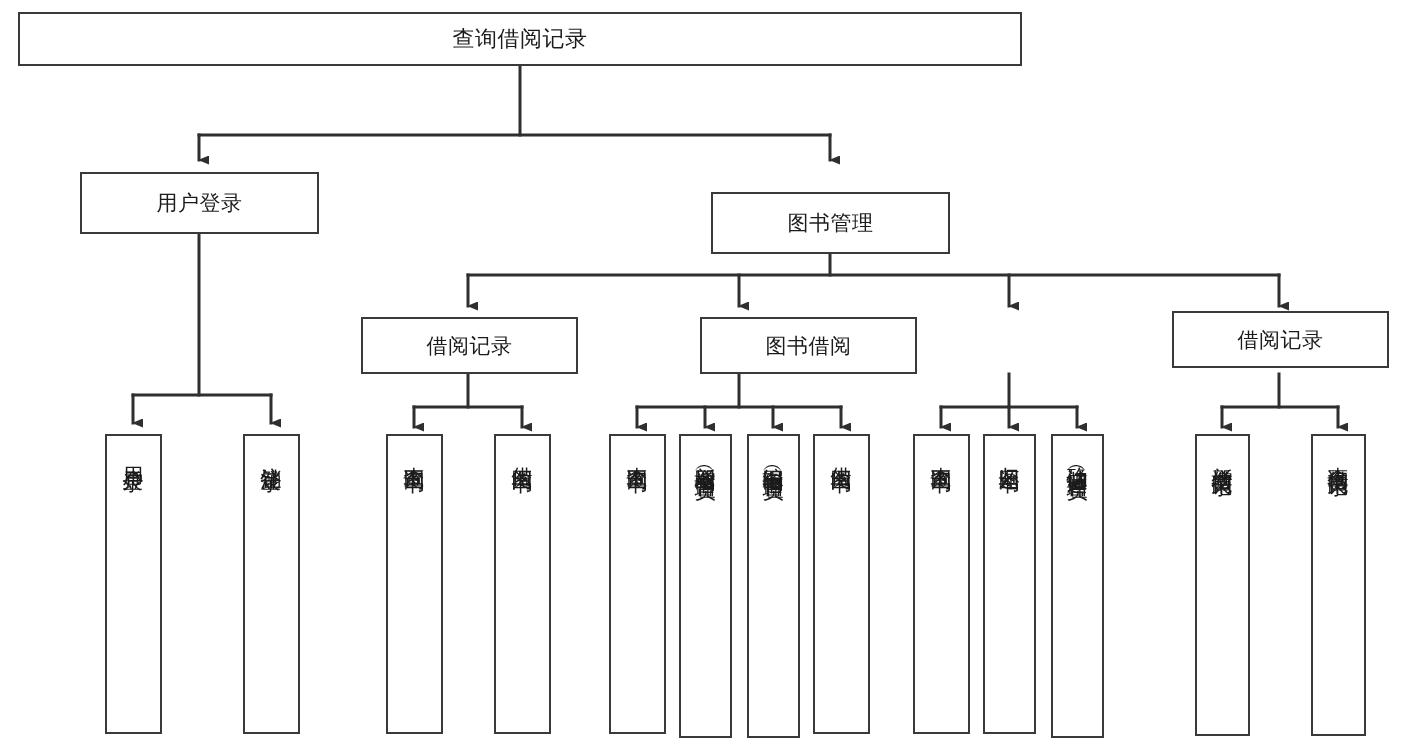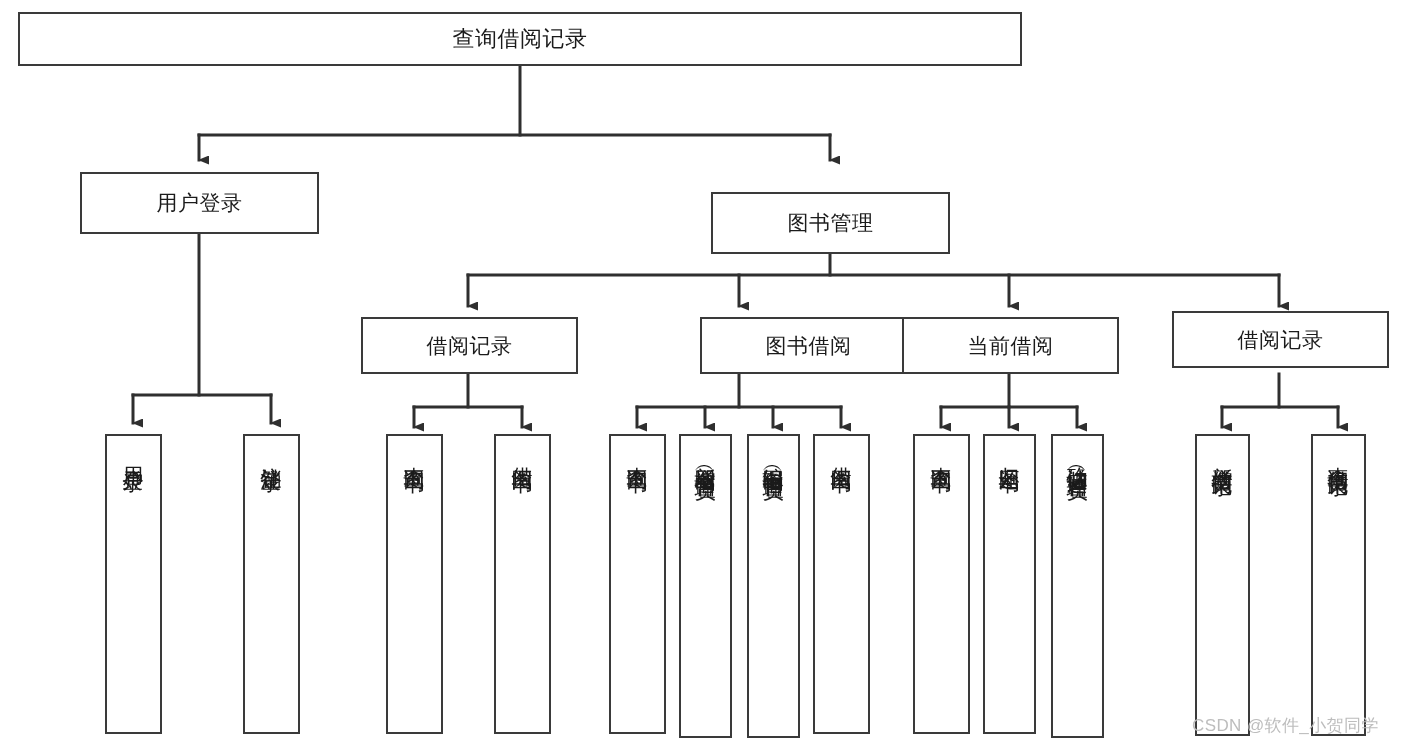--- a/index.html
+++ b/index.html
@@ -146,23 +146,20 @@
   </div>
 
   <div class="node h" style="left:361px; top:317px; width:217px; height:57px;">
     <span class="lbl">借阅记录</span>
   </div>
 
   <div class="node h" style="left:664px; top:317px; width:217px; height:57px;margin-left:36px;">
     <span class="lbl">图书借阅</span>
   </div>
 
-  <div class="node h" style="left:902px; top:317px; width:217px; height:57px;">
-    <span class="lbl">当前借阅</span>
-  </div>
 
   <div class="node h" style="left:1172px; top:311px; width:217px; height:57px;">
     <span class="lbl">借阅记录</span>
   </div>
 
   <div class="node v" style="left:105px; top:434px; width:57px; height:300px;">
     <span class="lbl">用户登录</span>
   </div>
 
   <div class="node v" style="left:243px; top:434px; width:57px; height:300px;">
@@ -206,15 +203,14 @@
   </div>
 
   <div class="node v" style="left:1195px; top:434px; width:55px; height:302px;">
     <span class="lbl">新增借阅记录</span>
   </div>
 
   <div class="node v" style="left:1311px; top:434px; width:55px; height:302px;">
     <span class="lbl">查询借阅记录</span>
   </div>
 
-  <div id="watermark">CSDN @软件_小贺同学</div>
 
 </div>
 
 </body></html>

